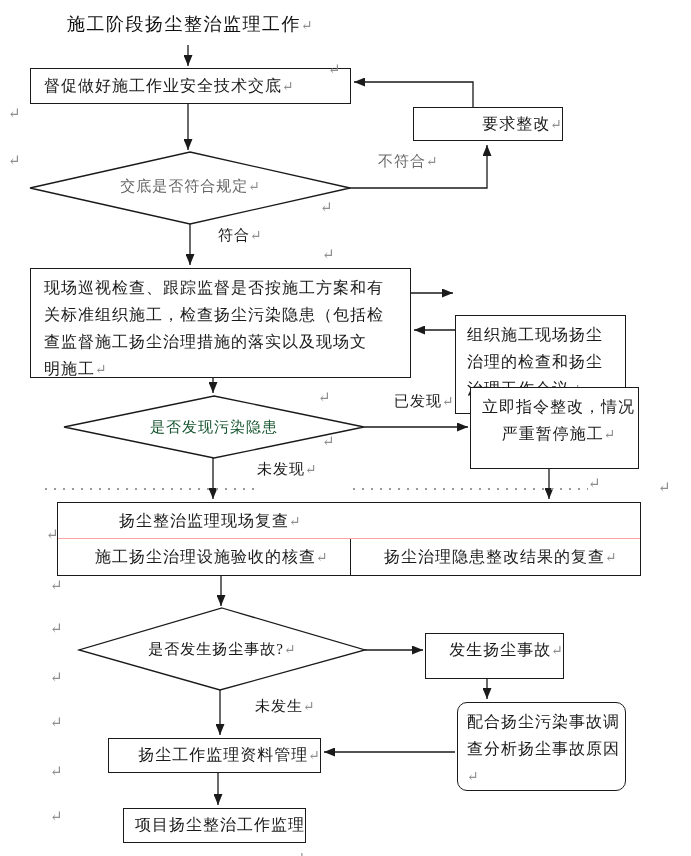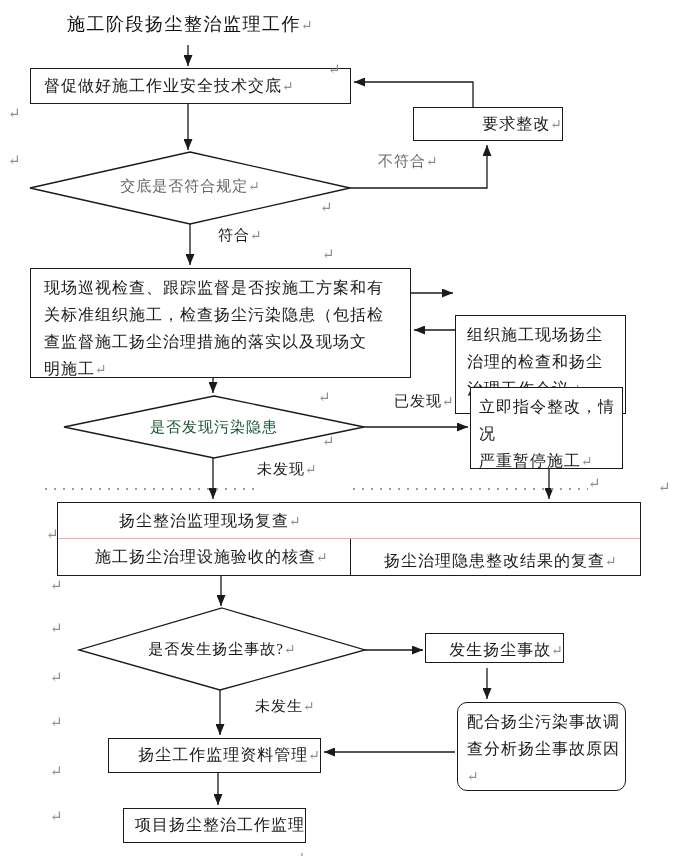--- a/index.html
+++ b/index.html
@@ -17,39 +17,39 @@
   .title{position:absolute;left:67px;top:12px;font-size:18px;letter-spacing:1.5px;color:#111;}
   .lbl{position:absolute;font-size:15px;letter-spacing:1px;color:#1a1a1a;white-space:nowrap;}
   .dtext{position:absolute;text-align:center;font-size:15px;letter-spacing:1px;white-space:nowrap;}
   .mark{color:#8f8f8f;font-size:14px;letter-spacing:0;}
   .fmark{position:absolute;color:#8f8f8f;font-size:15px;line-height:15px;}
   
   #box-a{left:30px;top:68px;width:321px;height:36px;padding-left:13px;line-height:33px;}
   #box-req{left:413px;top:107px;width:150px;height:34px;line-height:31px;}
   #box-b{left:30px;top:268px;width:381px;height:110px;padding:5px 4px 0 13px;}
   #box-c{left:455px;top:267px;width:171px;height:99px;padding:5px 0 0 11px;margin-top:48px;}
-  #box-d{left:470px;top:387px;width:153px;height:82px;padding:5px 0 0 8px;}
-  #box-e{left:425px;top:633px;width:139px;height:30px;line-height:32px;padding-left:20px;}
+  #box-d{left:470px;top:387px;width:169px;height:82px;padding:5px 0 0 8px;text-align:center;}
+  #box-e{left:425px;top:633px;width:139px;height:46px;line-height:32px;padding-left:20px;}
   #box-f{left:457px;top:702px;width:169px;height:89px;padding:5px 0 0 9px;border-radius:10px;}
   #box-g{left:108px;top:738px;width:213px;height:35px;line-height:32px;}
   #box-h{left:123px;top:808px;width:183px;height:35px;line-height:32px;}
   #d1-text{left:90px;top:177px;width:200px;color:#666;}
   #d2-text{left:114px;top:418px;width:200px;color:#14532d;}
   #d3-text{left:122px;top:640px;width:200px;color:#111;}
   #lbl-nonconform{left:378px;top:152px;color:#6a6a6a;}
   #lbl-conform{left:218px;top:226px;}
   #lbl-found{left:394px;top:392px;}
   #lbl-notfound{left:257px;top:460px;}
   #lbl-nothappen{left:255px;top:697px;}
   
   #review-table{position:absolute;left:57px;top:502px;width:584px;height:74px;box-sizing:border-box;border:1px solid #1a1a1a;background:#fff;font-size:16px;letter-spacing:1px;}
   #review-table .row1{height:36px;line-height:35px;padding-left:61px;border-bottom:1px solid #fca5a5;box-sizing:border-box;}
   #review-table .row2{display:flex;height:37px;}
   #review-table .cell1{width:293px;box-sizing:border-box;border-right:1px solid #1a1a1a;padding-left:37px;line-height:35px;}
-  #review-table .cell2{flex:1;padding-left:33px;line-height:44px;}
+  #review-table .cell2{flex:1;padding-left:33px;line-height:35px;}
 </style>
 </head>
 <body>
 
 <div id="canvas">
 
   <svg id="wires" viewBox="0 0 691 856" xmlns="http://www.w3.org/2000/svg">
     <defs>
       <marker id="ah" markerUnits="userSpaceOnUse" markerWidth="11" markerHeight="9" refX="11" refY="4.5" orient="auto">
         <path d="M0,0 L11,4.5 L0,9 Z" fill="#1a1a1a"></path>

